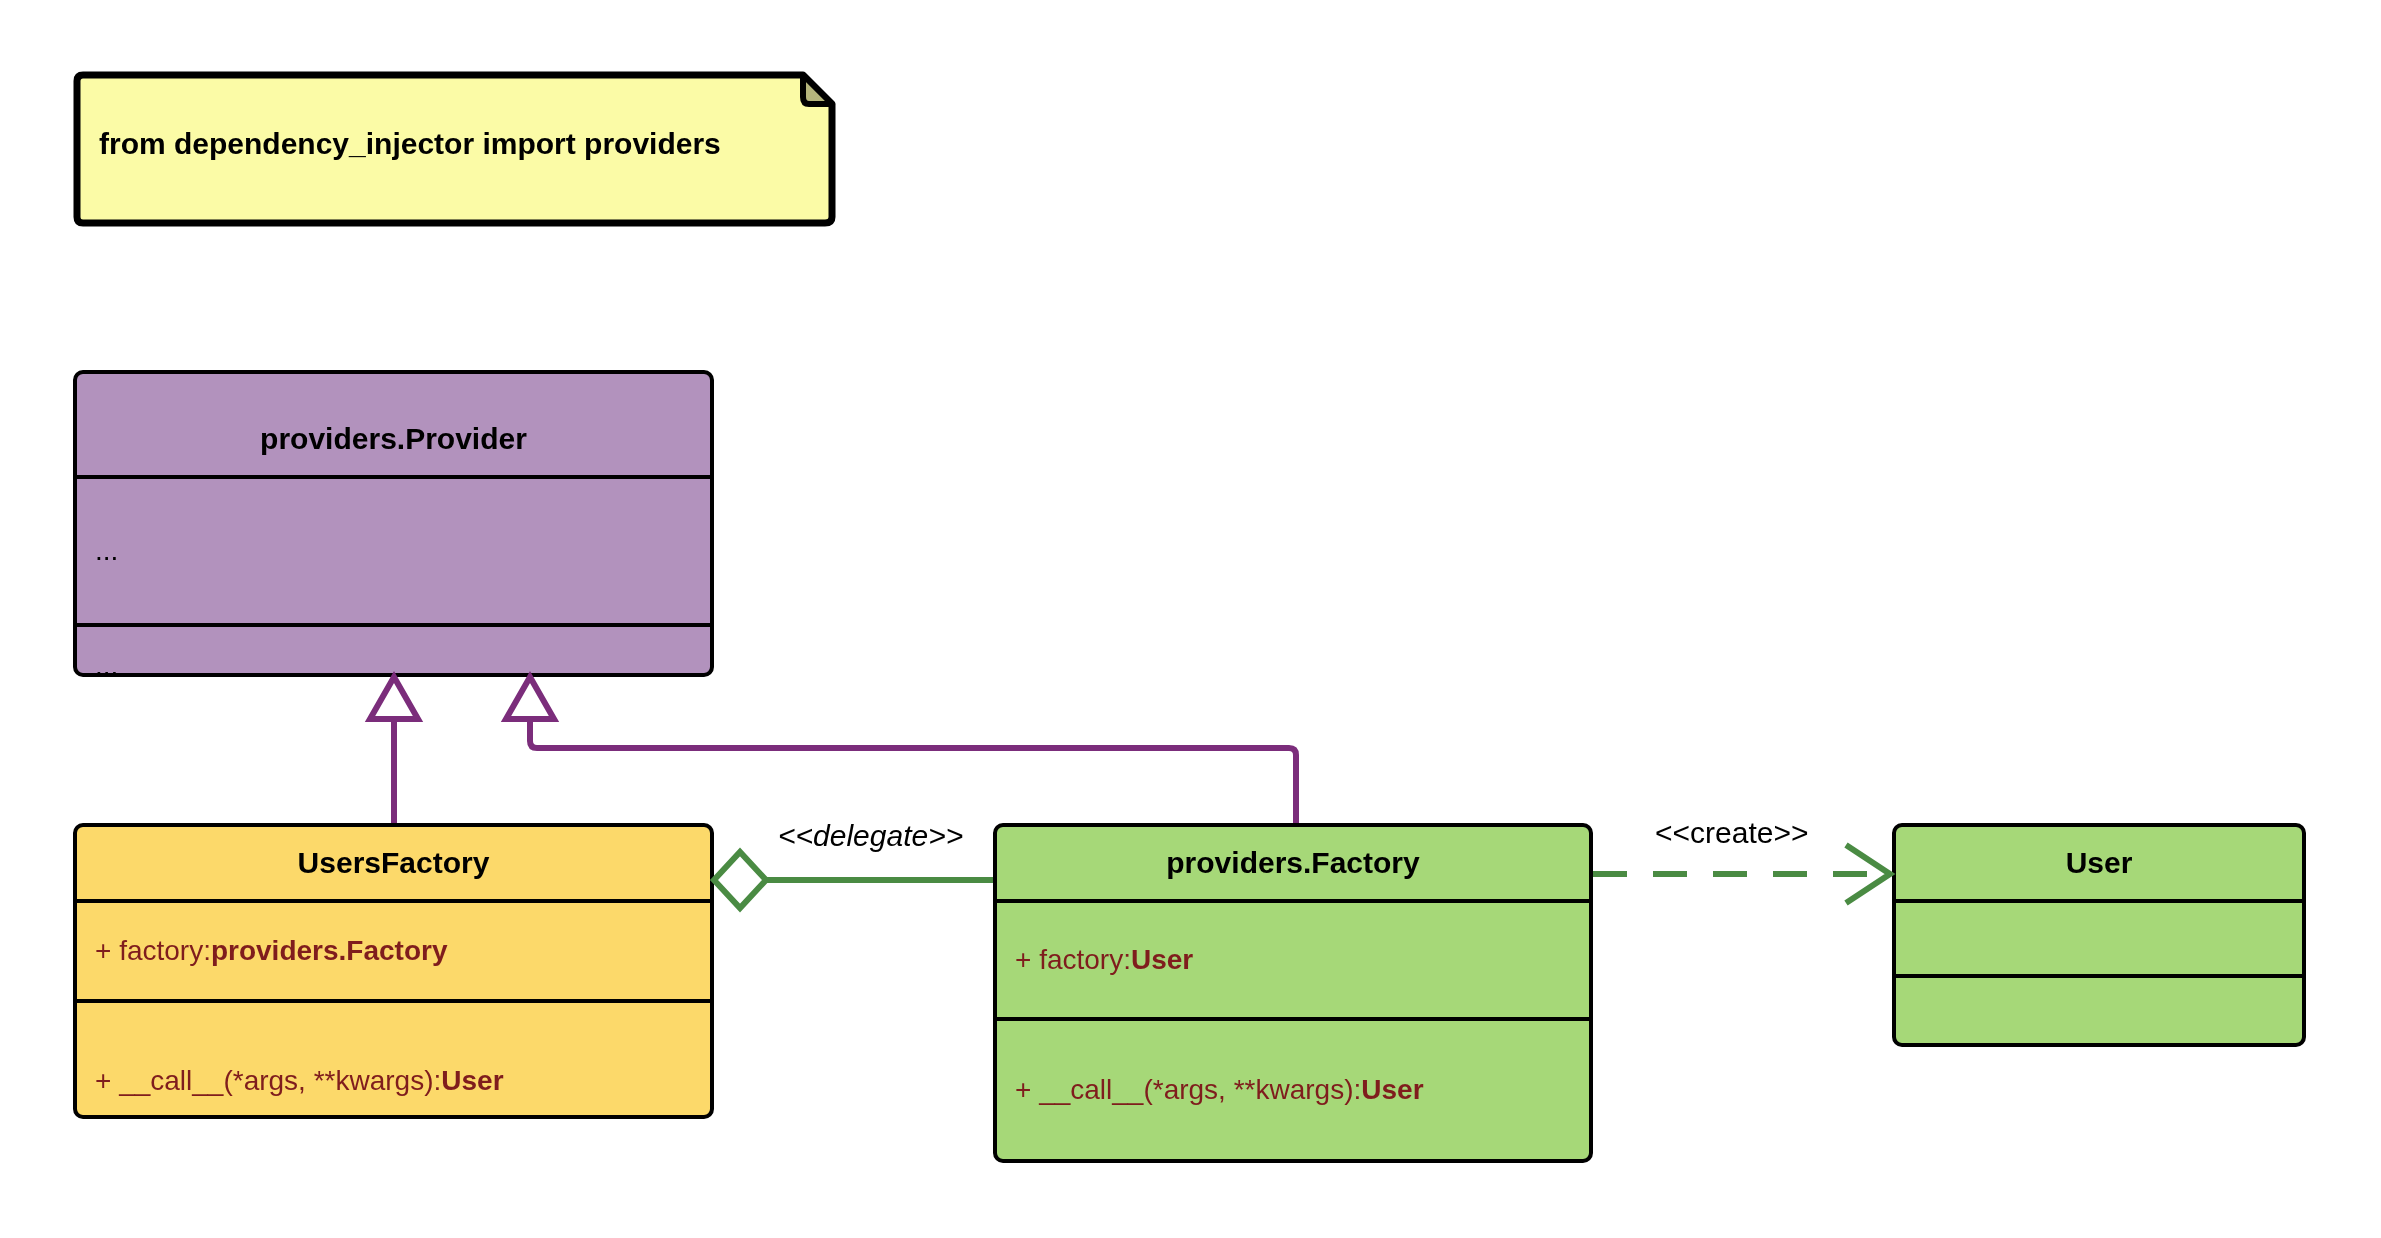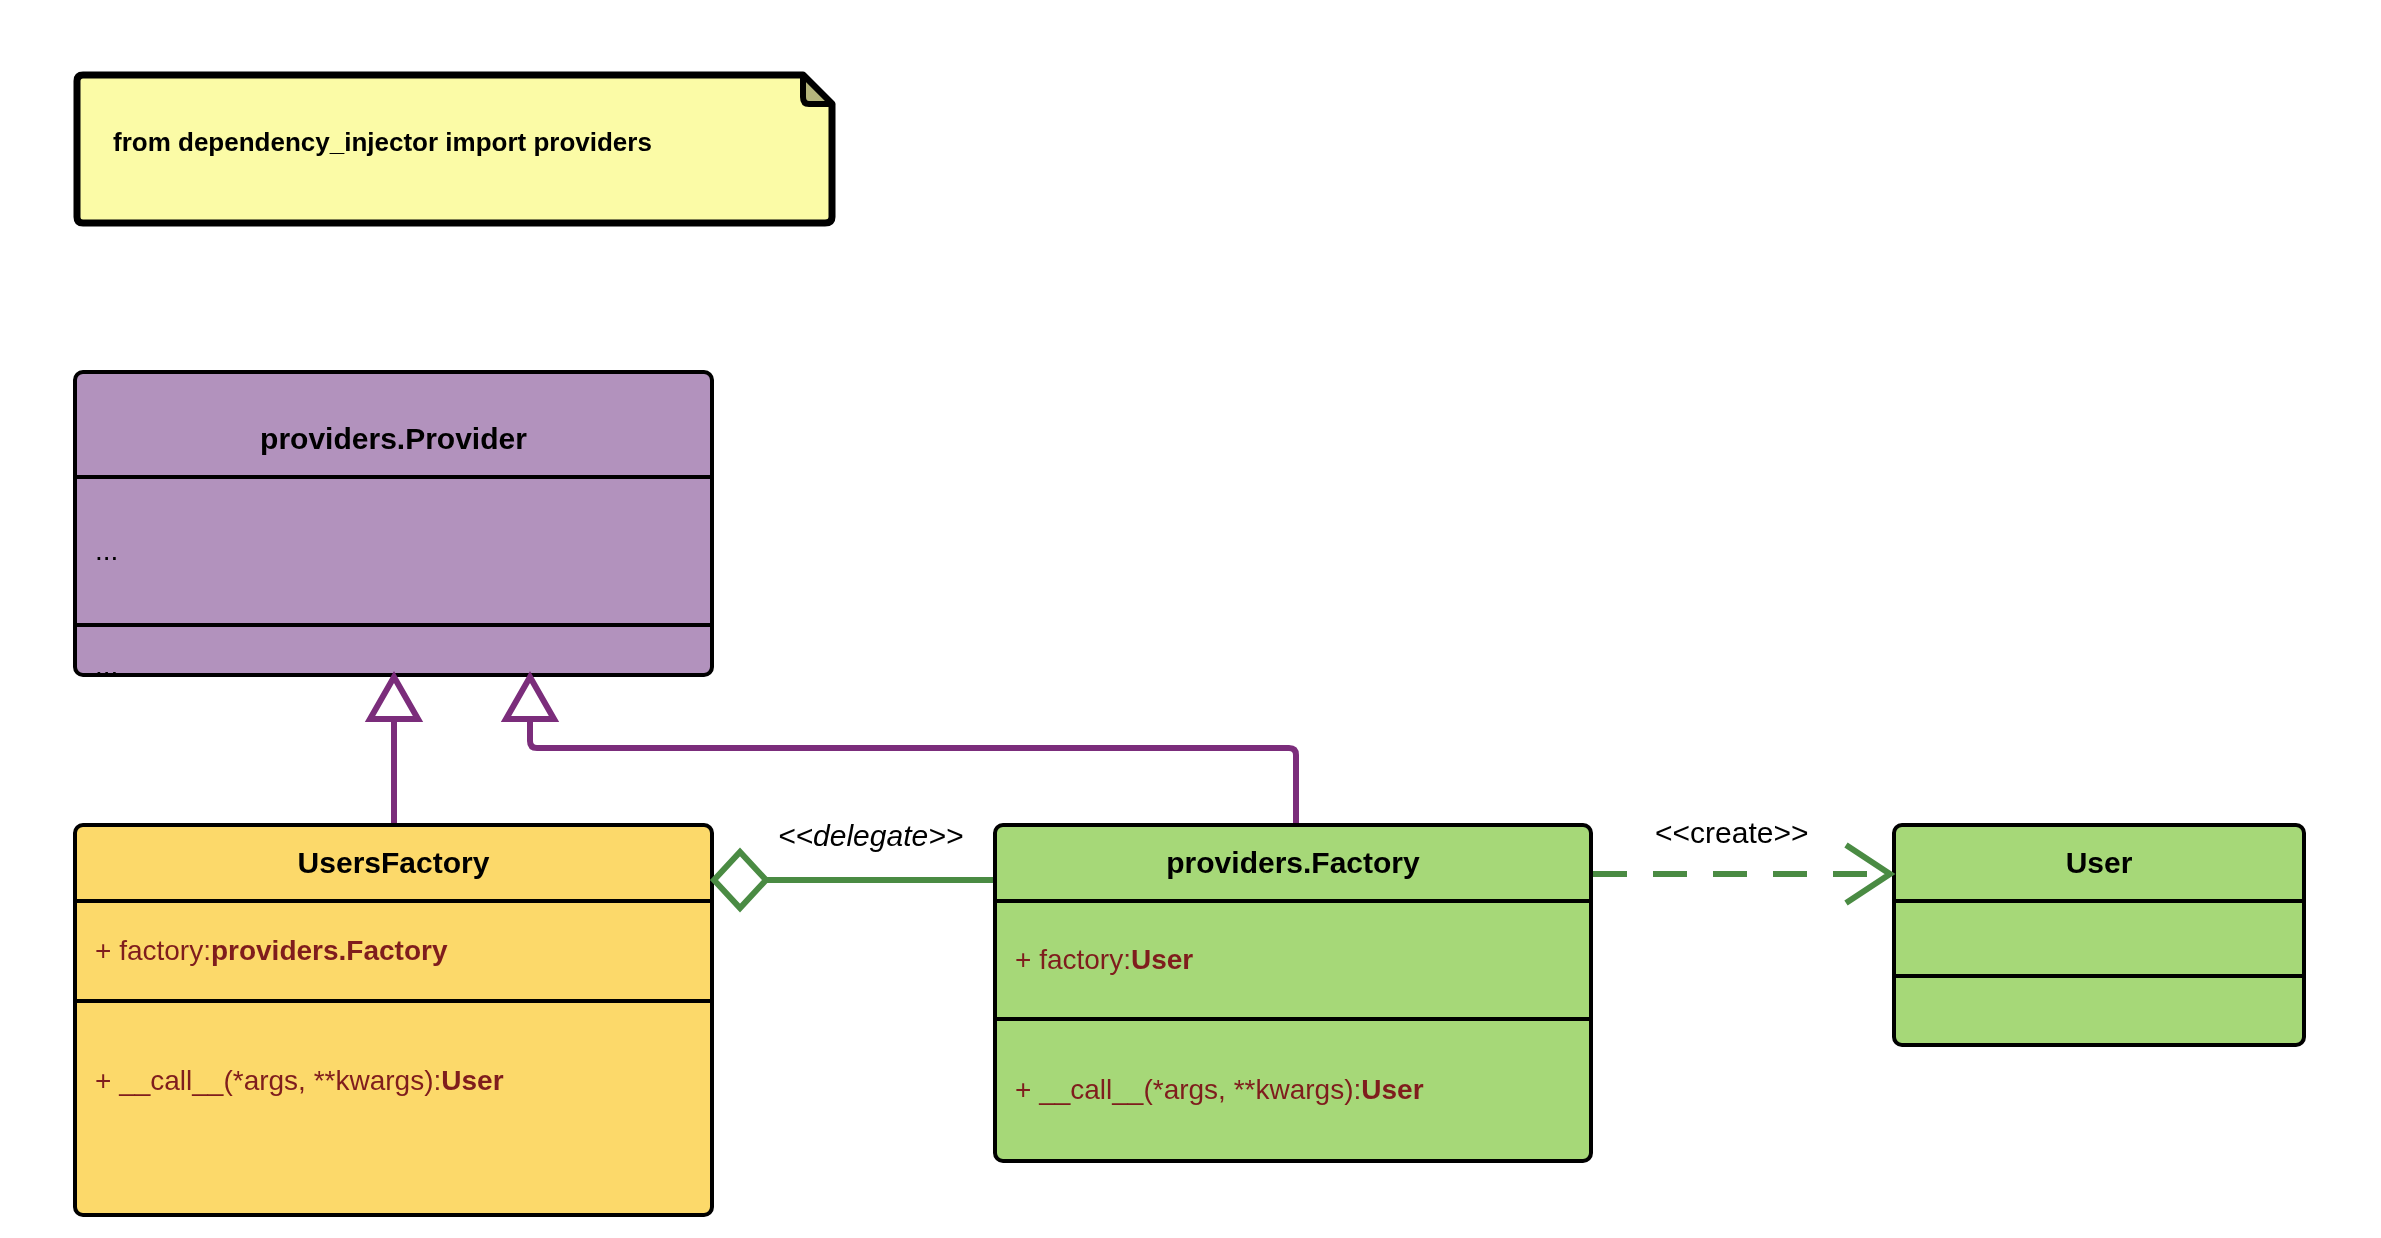--- a/index.html
+++ b/index.html
@@ -21,24 +21,24 @@
   .note {
     position: absolute;
     left: 73px;
     top: 71px;
     width: 763px;
     height: 156px;
   }
   .note svg { display: block; }
   .note-text {
     position: absolute;
-    left: 40px;
+    left: 26px;
     top: 56px;
     width: 710px;
-    font-size: 26px;
+    font-size: 30px;
     font-weight: bold;
     color: #000000;
     white-space: nowrap;
   }
   
   .uml-class {
     position: absolute;
     box-sizing: border-box;
     border: 4px solid #000000;
     border-radius: 10px;
@@ -81,21 +81,21 @@
 
   
   #box-provider {
     left: 73px;  top: 370px;  width: 641px;  height: 307px;
   }
   #box-provider .r1 { height: 73px; margin-top: 28px; }
   #box-provider .r2 { height: 148px; }
   #box-provider .r3 { height: 82px; }
 
   #box-usersfactory {
-    left: 73px;  top: 823px;  width: 641px;  height: 394px;
+    left: 73px;  top: 823px;  width: 641px;  height: 296px;
   }
   #box-usersfactory .r1 { height: 72px; }
   #box-usersfactory .r2 { height: 100px; }
   #box-usersfactory .r3 { height: 160px; }
 
   #box-factory {
     left: 993px;  top: 823px;  width: 600px;  height: 340px;
   }
   #box-factory .r1 { height: 72px; }
   #box-factory .r2 { height: 118px; }

